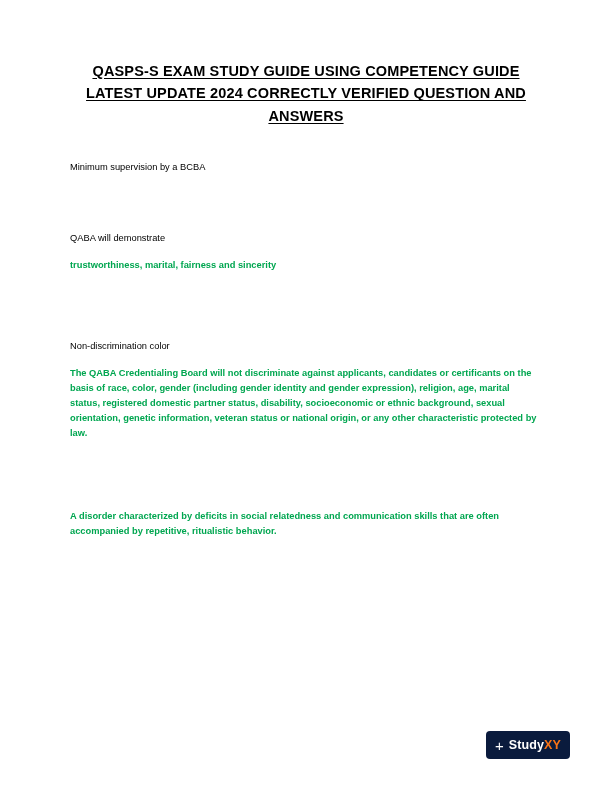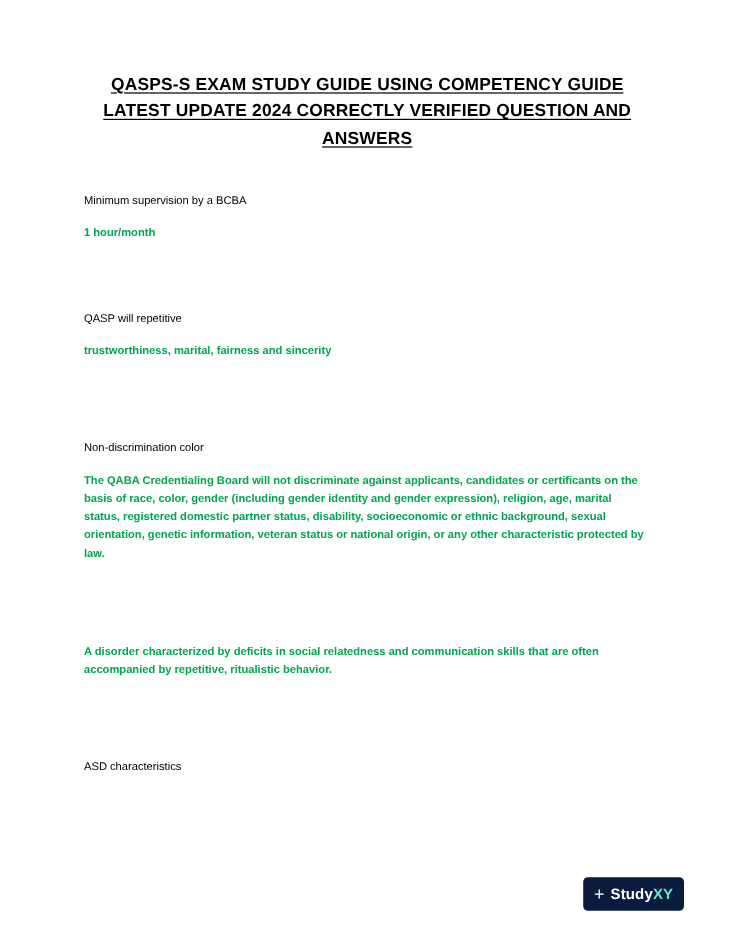--- a/index.html
+++ b/index.html
@@ -75,59 +75,57 @@
     font-weight: 300;
     margin-right: 1px;
   }
   .logo .word {
     font-size: 12.5px;
     font-weight: bold;
     color: #ffffff;
     letter-spacing: 0.1px;
   }
   .logo .word .xy {
-    color: #5eead4;
+    color: #f97316;
   }
 </style>
 </head>
 <body>
 
 <div class="page">
 
   <h1 class="doc-title">QASPS-S EXAM STUDY GUIDE USING COMPETENCY GUIDE LATEST UPDATE 2024 CORRECTLY VERIFIED QUESTION AND ANSWERS</h1>
 
   <div class="qa-block">
     <p class="question">Minimum supervision by a BCBA</p>
-    <p class="answer">1 hour/month</p>
   </div>
 
   <div class="gap-sm"></div>
 
   <div class="qa-block">
-    <p class="question">QASP will repetitive</p>
+    <p class="question">QABA will demonstrate</p>
     <p class="answer">trustworthiness, marital, fairness and sincerity</p>
   </div>
 
   <div class="gap-md"></div>
 
   <div class="qa-block">
     <p class="question">Non-discrimination color</p>
     <p class="answer">The QABA Credentialing Board will not discriminate against applicants, candidates or certificants on the basis of race, color, gender (including gender identity and gender expression), religion, age, marital status, registered domestic partner status, disability, socioeconomic or ethnic background, sexual orientation, genetic information, veteran status or national origin, or any other characteristic protected by law.</p>
   </div>
 
   <div class="gap-md"></div>
 
   <div class="qa-block">
     <p class="answer">A disorder characterized by deficits in social relatedness and communication skills that are often accompanied by repetitive, ritualistic behavior.</p>
   </div>
 
   <div class="gap-md"></div>
 
   <div class="qa-block">
-    <p class="question">ASD characteristics</p>
   </div>
 
 </div>
 
 <div class="logo">
   <span class="plus">+</span>
   <span class="word"><span>Study</span><span class="xy">XY</span></span>
 </div>
 
 </body></html>

